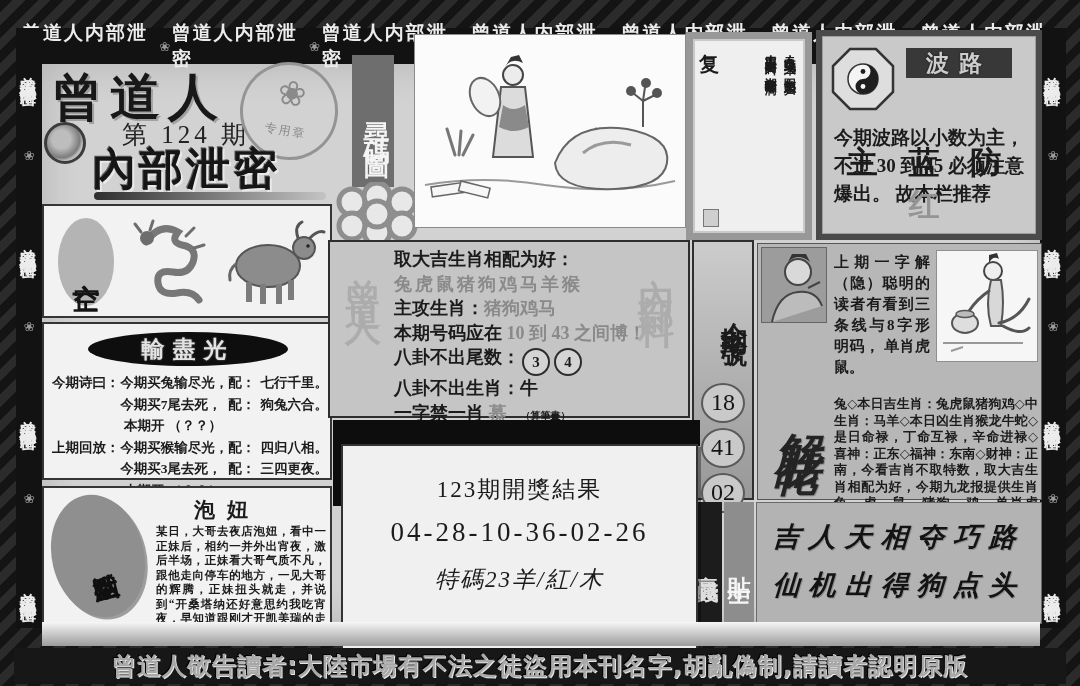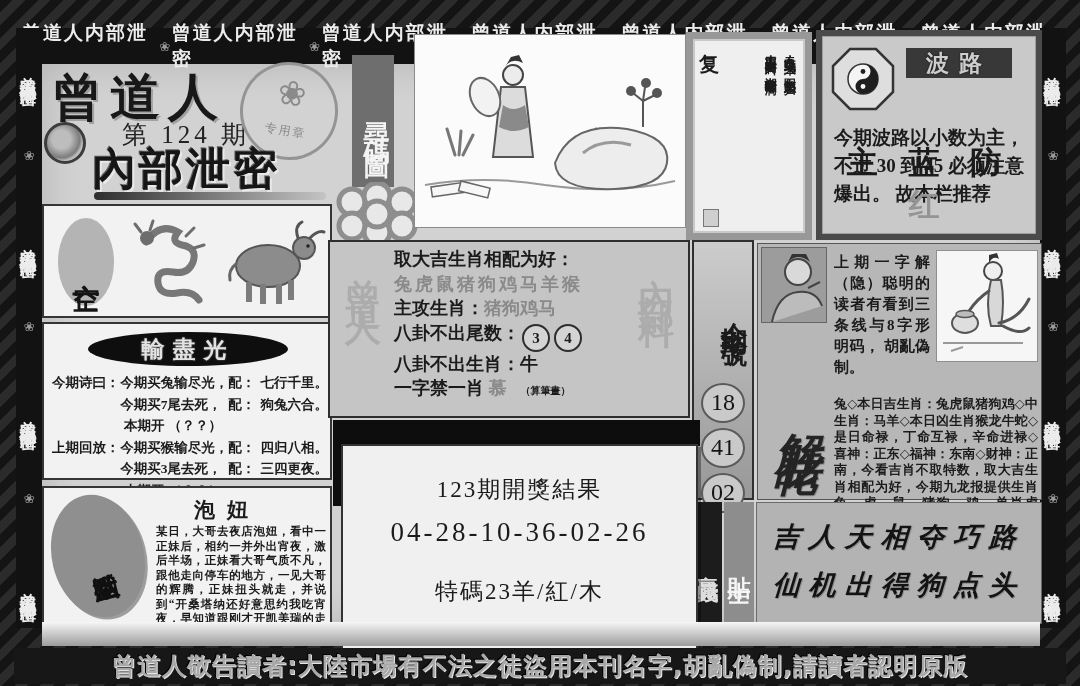--- a/index.html
+++ b/index.html
@@ -284,20 +284,21 @@
     </div>
   </div>
 
   <div class="abs neibu" style="left:328px;top:240px;width:362px;height:178px;">
     <div class="abs wm" style="left:8px;top:8px;">曾道人</div>
     <div class="abs wm" style="right:8px;top:8px;">內部料</div>
     <div class="abs" style="left:64px;top:5px;width:256px;">
       <div class="neibu-line">取大吉生肖相配为好：</div>
       <div class="neibu-line gray-val" style="letter-spacing:3px;">兔虎鼠猪狗鸡马羊猴</div>
       <div class="neibu-line"><span>主攻生肖：</span><span class="gray-val">猪狗鸡马</span></div>
+      <div class="neibu-line"><span>本期号码应在</span><span class="gray-val"> 10 到 43 之间博！</span></div>
       <div class="neibu-line"><span>八卦不出尾数：</span><span class="circ-num">3</span><span class="circ-num">4</span></div>
       <div class="neibu-line"><span>八卦不出生肖：</span><span>牛</span></div>
       <div class="neibu-line"><span>一字禁一肖 </span><span class="gray-val">慕</span><span class="small-note" style="margin-left:14px;">（算筆畫）</span></div>
     </div>
   </div>
 
   <div class="abs cold" style="left:692px;top:240px;width:62px;height:260px;">
     <div class="cold-label" style="height:132px;margin-top:4px;">今期冷號</div>
     <div class="cold-circ">18</div>
     <div class="cold-circ">41</div>
@@ -309,21 +310,21 @@
       <svg width="64" height="74" viewBox="0 0 64 74">
         <circle cx="36" cy="24" r="13" fill="#d9d9d9" stroke="#444" stroke-width="2"></circle>
         <path d="M26 14 q10 -10 22 0 l-4 -8 -14 0 z" fill="#333"></path>
         <path d="M10 74 q6 -28 26 -30 q18 -2 24 14" fill="#bcbcbc" stroke="#444" stroke-width="2"></path>
         <path d="M46 40 l12 -6" stroke="#444" stroke-width="2"></path>
       </svg>
     </div>
     <div class="abs" style="left:3px;top:84px;width:66px;height:170px;">
       <div class="jhl-side" style="height:100%;">解話佬</div>
     </div>
-    <div class="abs jhl-intro" style="left:76px;top:8px;width:96px;">上期一字解（隐）聪明的读者有看到三条线与8字形明码， 胡亂偽制。</div>
+    <div class="abs jhl-intro" style="left:76px;top:8px;width:96px;">上期一字解（隐）聪明的读者有看到三条线与8字形明码， 单肖虎鼠。</div>
     <div class="abs riddle" style="left:178px;top:6px;width:102px;height:112px;">
       <svg width="100" height="110" viewBox="0 0 100 110">
         <circle cx="56" cy="20" r="9" fill="#efefef" stroke="#444" stroke-width="2"></circle>
         <path d="M52 12 q4 -8 10 -4 l-2 -6 -8 2 z" fill="#333"></path>
         <path d="M54 29 q-6 24 0 46 l10 0 q4 -24 0 -46 z" fill="#d8d8d8" stroke="#555" stroke-width="2"></path>
         <path d="M62 72 q20 -4 30 -24 M66 75 q18 10 26 2" stroke="#555" stroke-width="3" fill="none" stroke-linecap="round"></path>
         <path d="M52 40 q-12 8 -20 20" stroke="#555" stroke-width="3" fill="none" stroke-linecap="round"></path>
         <ellipse cx="28" cy="72" rx="13" ry="10" fill="#dedede" stroke="#555" stroke-width="2"></ellipse>
         <ellipse cx="28" cy="63" rx="9" ry="3.5" fill="#bbb" stroke="#555" stroke-width="1.5"></ellipse>
         <path d="M6 92 h80 M14 100 l12 -4" stroke="#999" stroke-width="2" fill="none"></path>
@@ -338,20 +339,20 @@
     <div class="tip-line" style="margin-top:16px;">吉人天相夺巧路</div>
     <div class="tip-line" style="margin-top:12px;">仙机出得狗点头</div>
   </div>
 
   <div class="abs" style="left:333px;top:420px;width:367px;height:202px;">
     <div class="abs res-bar" style="left:0;top:0;width:100%;height:26px;"></div>
     <div class="abs res-bar" style="left:0;top:26px;width:12px;height:60px;"></div>
     <div class="abs res-box" style="left:8px;top:24px;width:357px;height:212px;">
       <div class="res-title" style="margin-top:28px;">123期開獎結果</div>
       <div class="res-nums" style="margin-top:12px;">04-28-10-36-02-26</div>
-      <div class="res-spec" style="margin-top:28px;">特碼23羊/紅/木</div>
+      <div class="res-spec" style="margin-top:16px;font-style:italic;">特碼23羊/紅/木</div>
     </div>
   </div>
 
   <div class="abs gray-strip" style="left:42px;top:622px;width:998px;height:24px;"></div>
   <div class="abs warn" style="left:14px;top:648px;width:1052px;height:36px;">曾道人敬告讀者:大陸市場有不法之徒盜用本刊名字,胡亂偽制,請讀者認明原版</div>
 
 </div>
 
 </body></html>

